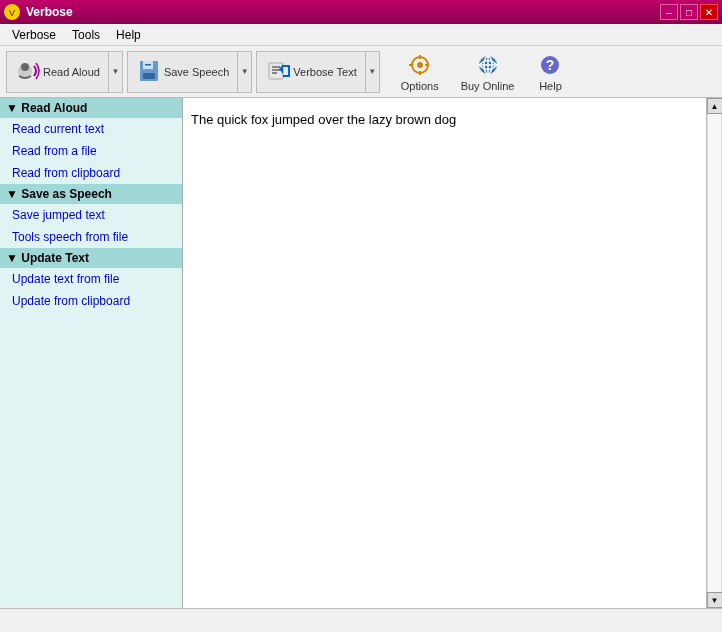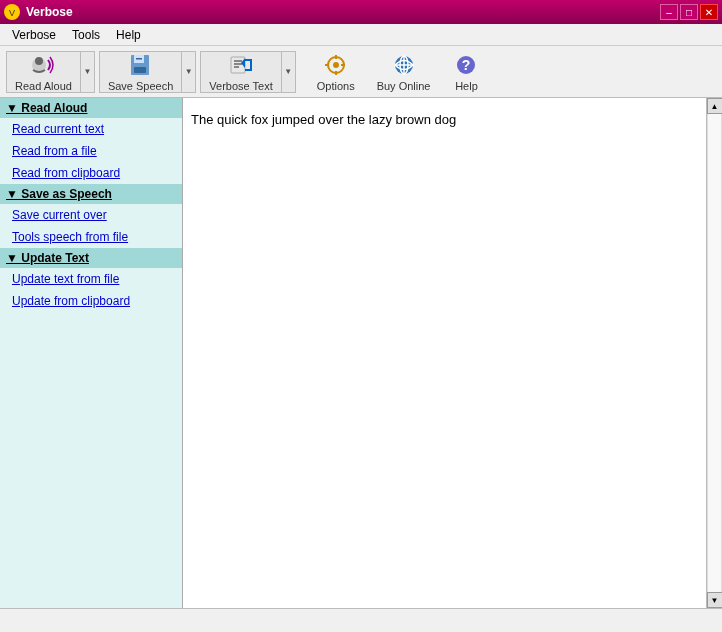--- a/index.html
+++ b/index.html
@@ -86,21 +86,21 @@
     }
     .toolbar-btn-group {
       display: flex;
       align-items: center;
       border: 1px solid #bbb;
       background: #e8e8e8;
       height: 42px;
     }
     .toolbar-btn-main {
       display: flex;
-      flex-direction: column;
+      flex-direction: row;
       align-items: center;
       justify-content: center;
       padding: 2px 8px;
       cursor: pointer;
       min-width: 60px;
       height: 42px;
       font-size: 11px;
       color: #333;
     }
     .toolbar-btn-arrow {
@@ -155,27 +155,25 @@
     }
     .sidebar-group-header {
       background: #a0d8d8;
       padding: 3px 6px;
       font-size: 12px;
       font-weight: bold;
       color: #000;
       display: flex;
       align-items: center;
       gap: 4px;
-      text-decoration: underline;
     }
     .sidebar-link {
       display: block;
       padding: 4px 12px;
       color: #0000cc;
-      text-decoration: underline;
       cursor: pointer;
       font-size: 12px;
     }
 
     
     .text-section {
       flex: 1;
       display: flex;
       flex-direction: column;
       background: white;
@@ -363,21 +361,21 @@
     <div class="sidebar-group-header">
       <span>▼ Read Aloud</span>
     </div>
     <a class="sidebar-link">Read current text</a>
     <a class="sidebar-link">Read from a file</a>
     <a class="sidebar-link">Read from clipboard</a>
 
     <div class="sidebar-group-header">
       <span>▼ Save as Speech</span>
     </div>
-    <a class="sidebar-link">Save current over</a>
+    <a class="sidebar-link">Save jumped text</a>
     <a class="sidebar-link">Tools speech from file</a>
 
     <div class="sidebar-group-header">
       <span>▼ Update Text</span>
     </div>
     <a class="sidebar-link">Update text from file</a>
     <a class="sidebar-link">Update from clipboard</a>
 
   </div>
 

